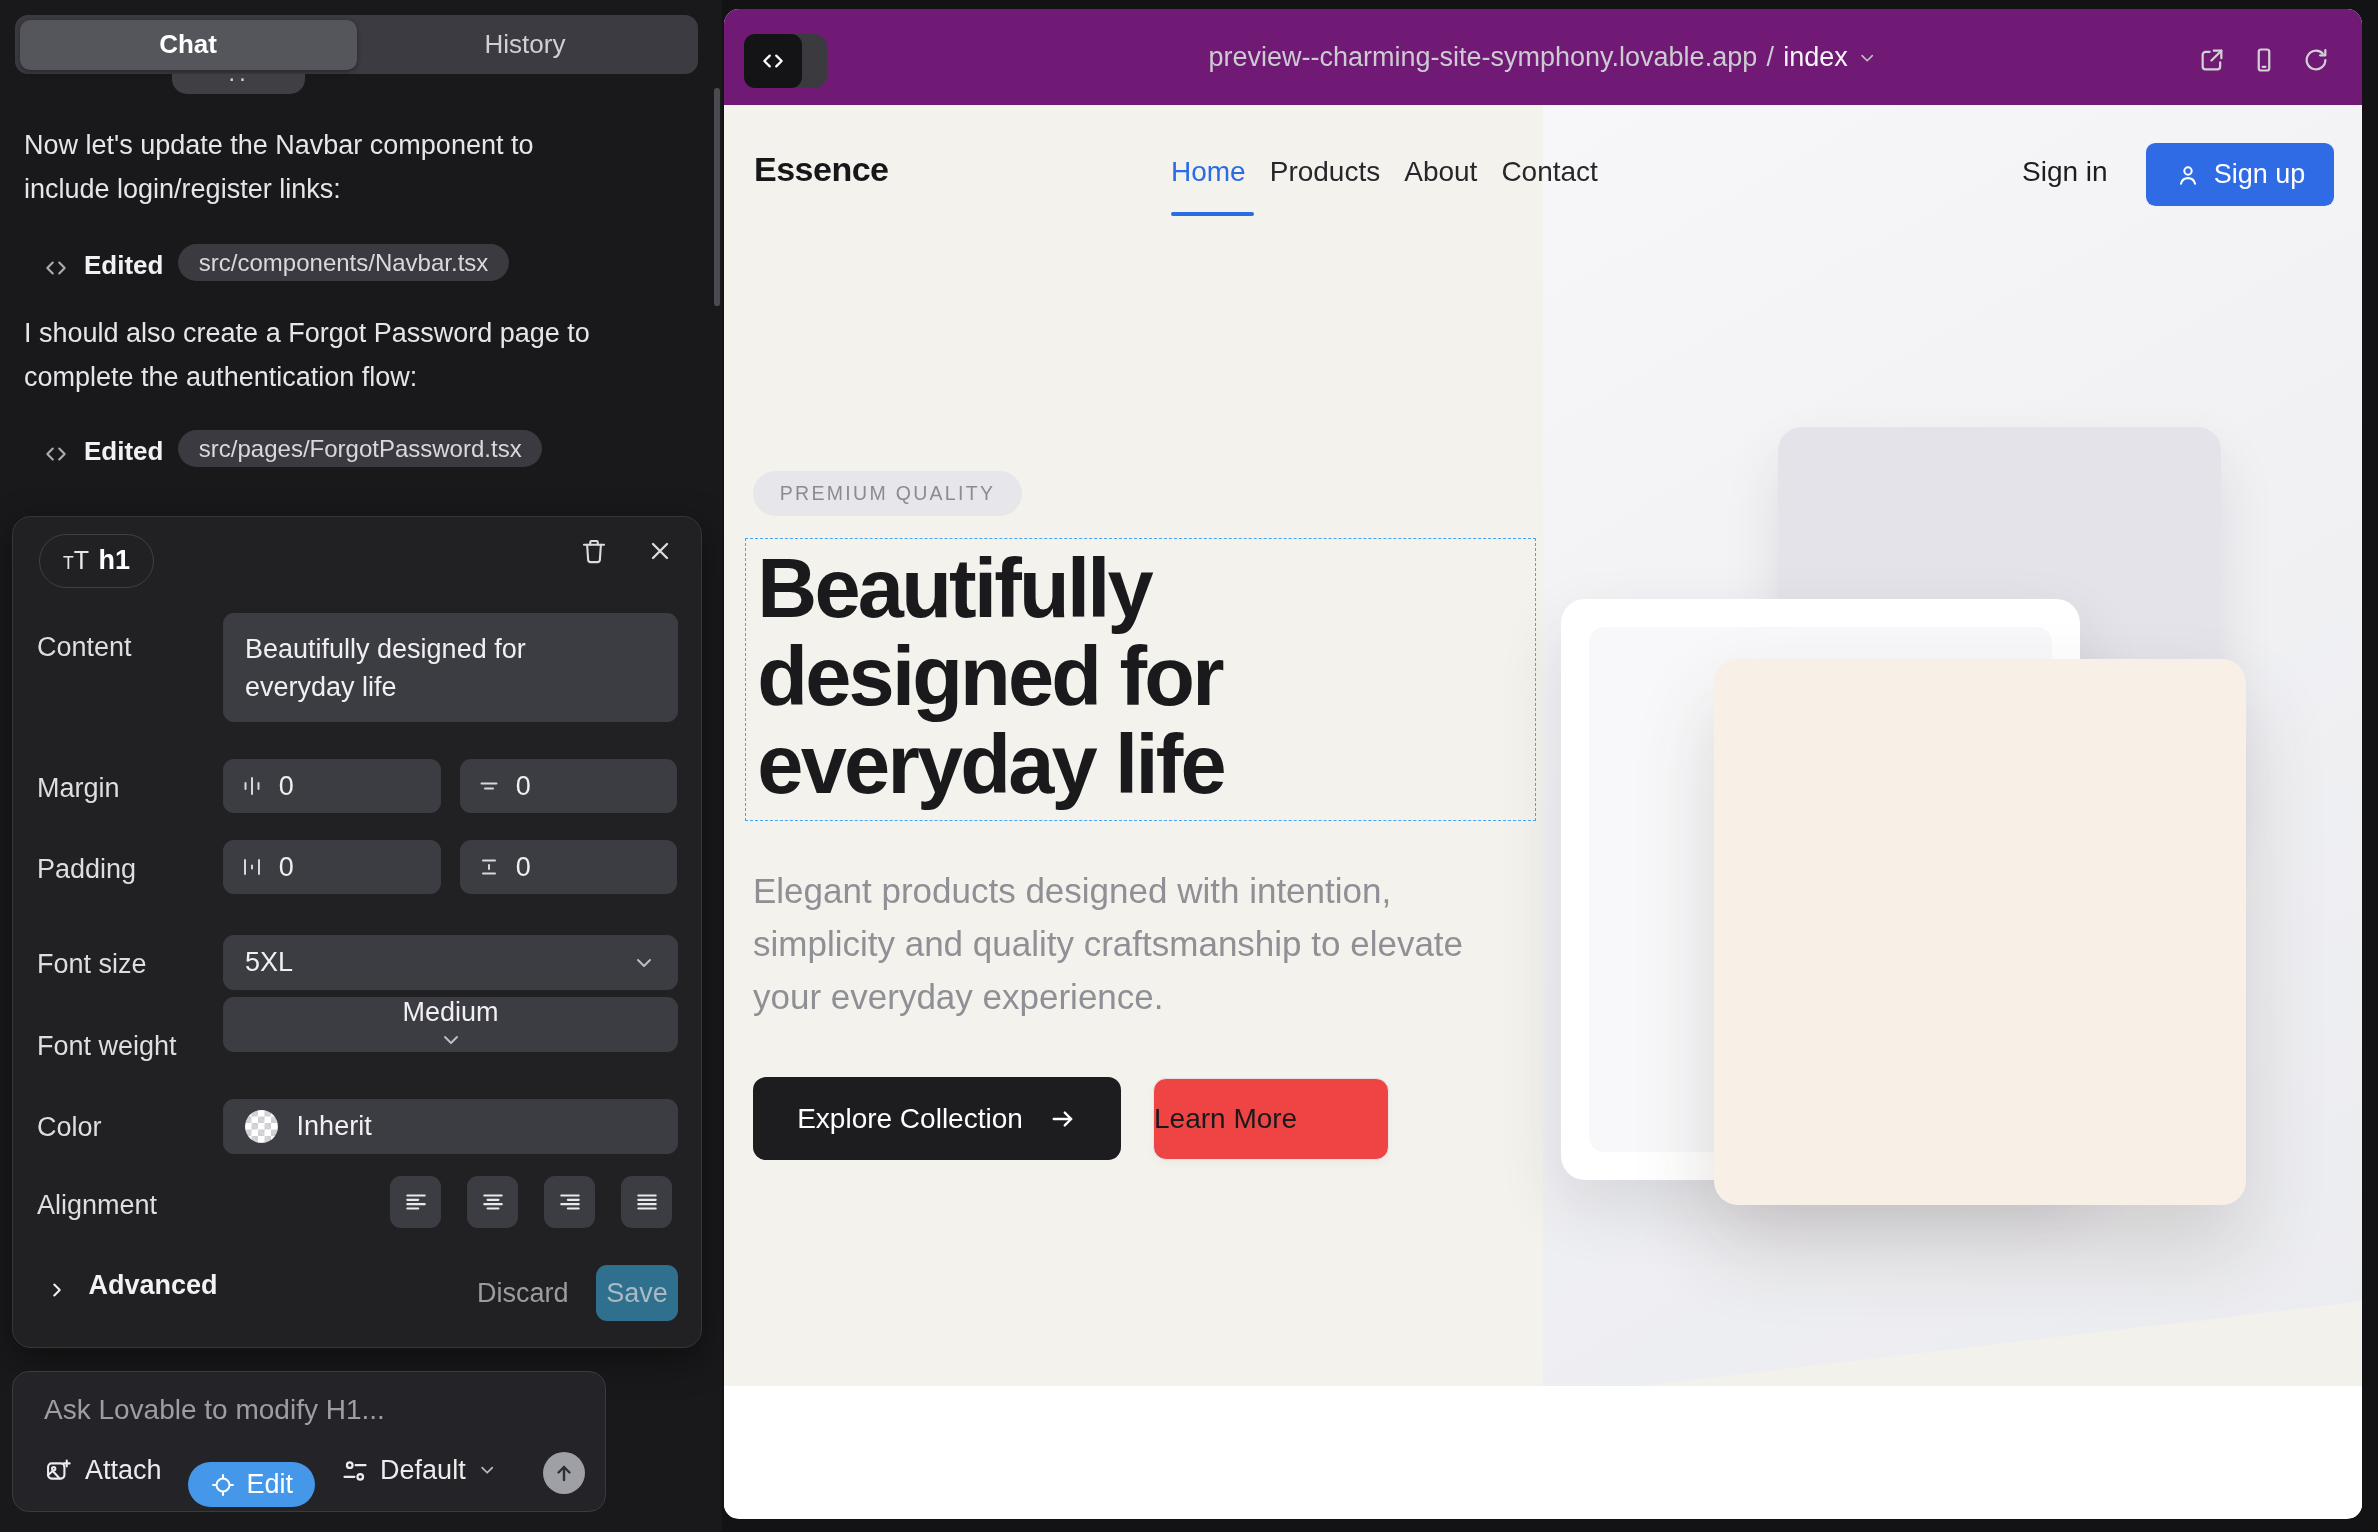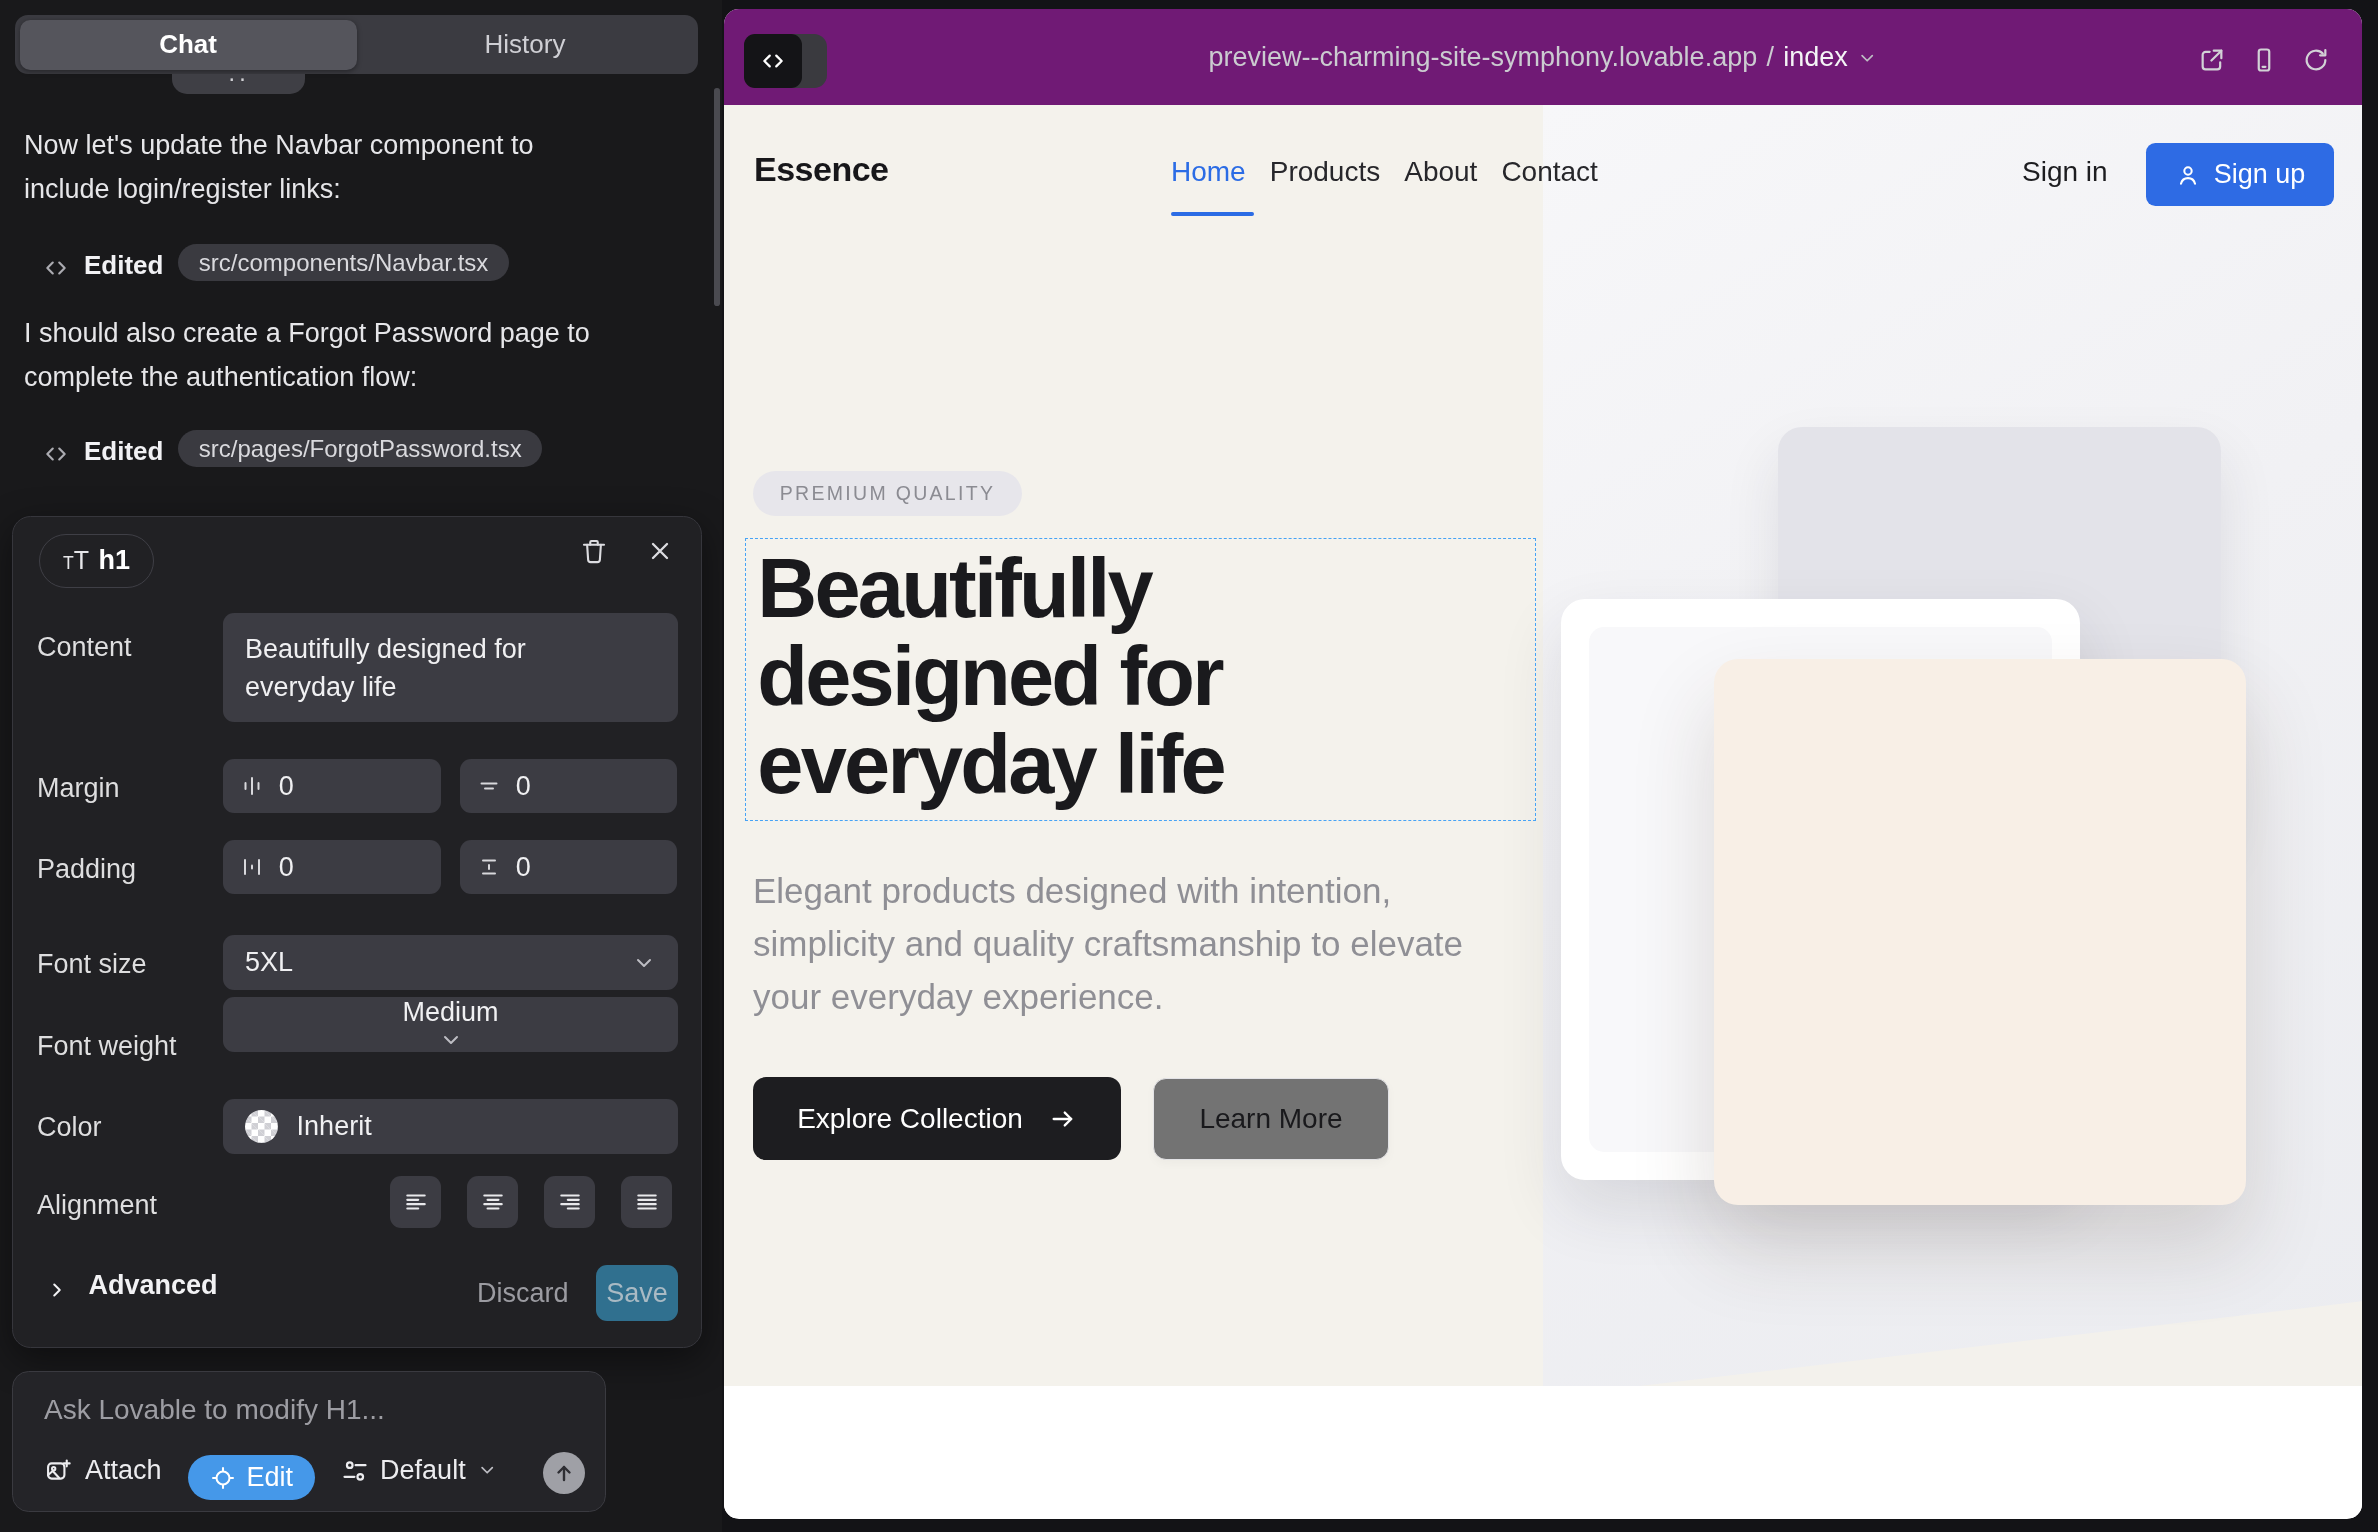--- a/index.html
+++ b/index.html
@@ -40,21 +40,21 @@
   .align-btn{width:51px;height:52px;background:#3c3c43;border-radius:11px;display:flex;align-items:center;justify-content:center;color:#e9e9ec;}
   .advanced{left:33px;top:753px;display:flex;align-items:flex-end;gap:20.4px;color:#f2f2f4;font-size:27px;font-weight:bold;}
   .discard{left:464px;top:761px;font-size:27px;color:#9b9ba1;}
   .save{left:583px;top:748px;width:82px;height:56px;background:#30708f;border-radius:11px;color:#a9bac4;font-size:27px;display:flex;align-items:center;justify-content:center;}
 
   
   #composer{left:12px;top:1371px;width:594px;height:141px;background:#242428;border:1.9px solid #3a3a40;border-radius:16.7px;}
   .placeholder{left:31px;top:22px;font-size:28px;color:#9d9da3;}
   .comp-row{left:31px;top:83px;right:22px;height:46px;display:flex;align-items:flex-start;gap:26px;color:#ececef;}
   .attach{display:flex;align-items:center;gap:13px;font-size:27px;color:#ececef;}
-  .edit-btn{display:flex;align-items:center;gap:11px;background:#4598e9;border-radius:927px;height:45px;padding:0 22px;font-size:27px;color:#fff;}
+  .edit-btn{display:flex;align-items:center;gap:11px;background:#4598e9;border-radius:927px;height:45px;padding:0 22px;font-size:27px;color:#fff;margin-top:7px;}
   .default-btn{display:flex;align-items:center;gap:11px;font-size:27px;color:#ececef;}
   .send{position:absolute;right:20.4px;top:80px;width:42px;height:42px;border-radius:50%;background:#9fa0a6;display:flex;align-items:center;justify-content:center;color:#2e2e33;}
 
   
   #preview{left:724px;top:9.3px;width:1638px;height:1510px;background:#fff;border-radius:15px;overflow:hidden;}
   #pheader{left:0;top:0;width:100%;height:96px;background:#701a75;}
   .code-toggle{left:20.4px;top:25px;width:83px;height:54px;background:#3a3a3f;border-radius:13px;display:flex;}
   .code-seg{width:58px;height:54px;background:#141417;border-radius:11px;display:flex;align-items:center;justify-content:center;color:#fff;}
   .urlbar{left:0;top:33px;width:100%;text-align:center;font-size:27px;color:#cbcbd0;display:flex;align-items:center;justify-content:center;gap:9.3px;}
   .url-path{color:#f4f4f6;}
@@ -76,21 +76,21 @@
   .navlink.active{color:#2b6ce5;}
   .nav-underline{left:447px;top:203px;width:83px;height:3.7px;background:#2b6ce5;border-radius:1.9px;}
   .signin{left:1298px;top:147px;font-size:28px;color:#1d1d20;}
   .signup{left:1422px;top:134px;width:188px;height:63px;background:#2e6be4;border-radius:9.3px;color:#fff;display:flex;align-items:center;justify-content:center;gap:13px;font-size:27px;}
 
   .badge{left:29px;top:462px;width:269px;height:45px;background:#e7e6eb;border-radius:927px;display:flex;align-items:center;justify-content:center;font-size:19.5px;letter-spacing:2.3px;color:#8b8b92;}
   .selection{left:21.3px;top:529px;width:791px;height:283px;border:1.9px dashed #47a3f5;}
   .hero-h1{left:11px;top:5.6px;font-size:83px;line-height:88px;font-weight:600;letter-spacing:-2.8px;color:#1a1a1d;}
   .hero-p{left:29px;top:855px;width:751px;font-size:35px;line-height:53px;color:#8f8f95;}
   .cta1{left:29px;top:1068px;width:368px;height:83px;background:#1d1d20;border-radius:13px;color:#fff;display:flex;align-items:center;justify-content:center;gap:26px;font-size:28px;}
-  .cta2{left:429px;top:1069px;width:236px;height:82px;background:#737373;border:1.9px solid #e3e3e6;border-radius:13px;color:#19191c;display:flex;align-items:center;justify-content:center;font-size:28px;box-shadow:0 3.7px 9.3px rgba(0,0,0,.03);}
+  .cta2{left:429px;top:1069px;width:236px;height:82px;background:#ef4444;border:1.9px solid #e3e3e6;border-radius:13px;color:#19191c;display:flex;align-items:center;justify-content:flex-start;font-size:28px;box-shadow:0 3.7px 9.3px rgba(0,0,0,.03);}
 </style>
 </head>
 <body>
 
 <div id="root">
 
   <div id="left" class="abs">
 
     <div class="abs tabs">
       <div class="tab active">

